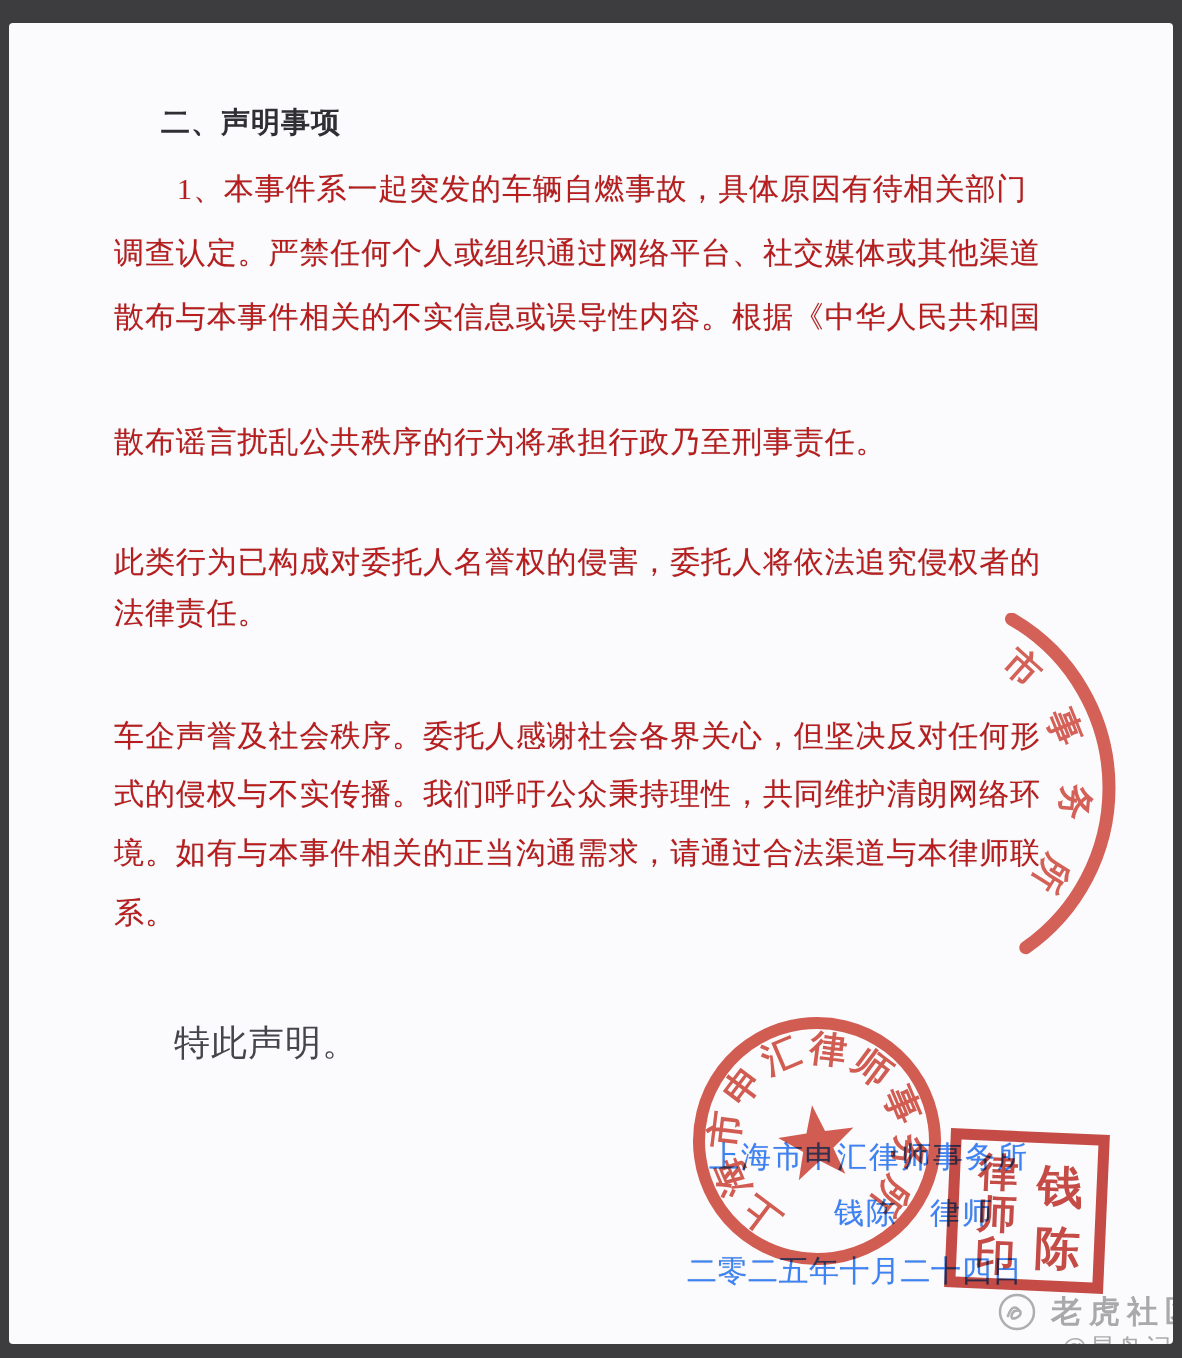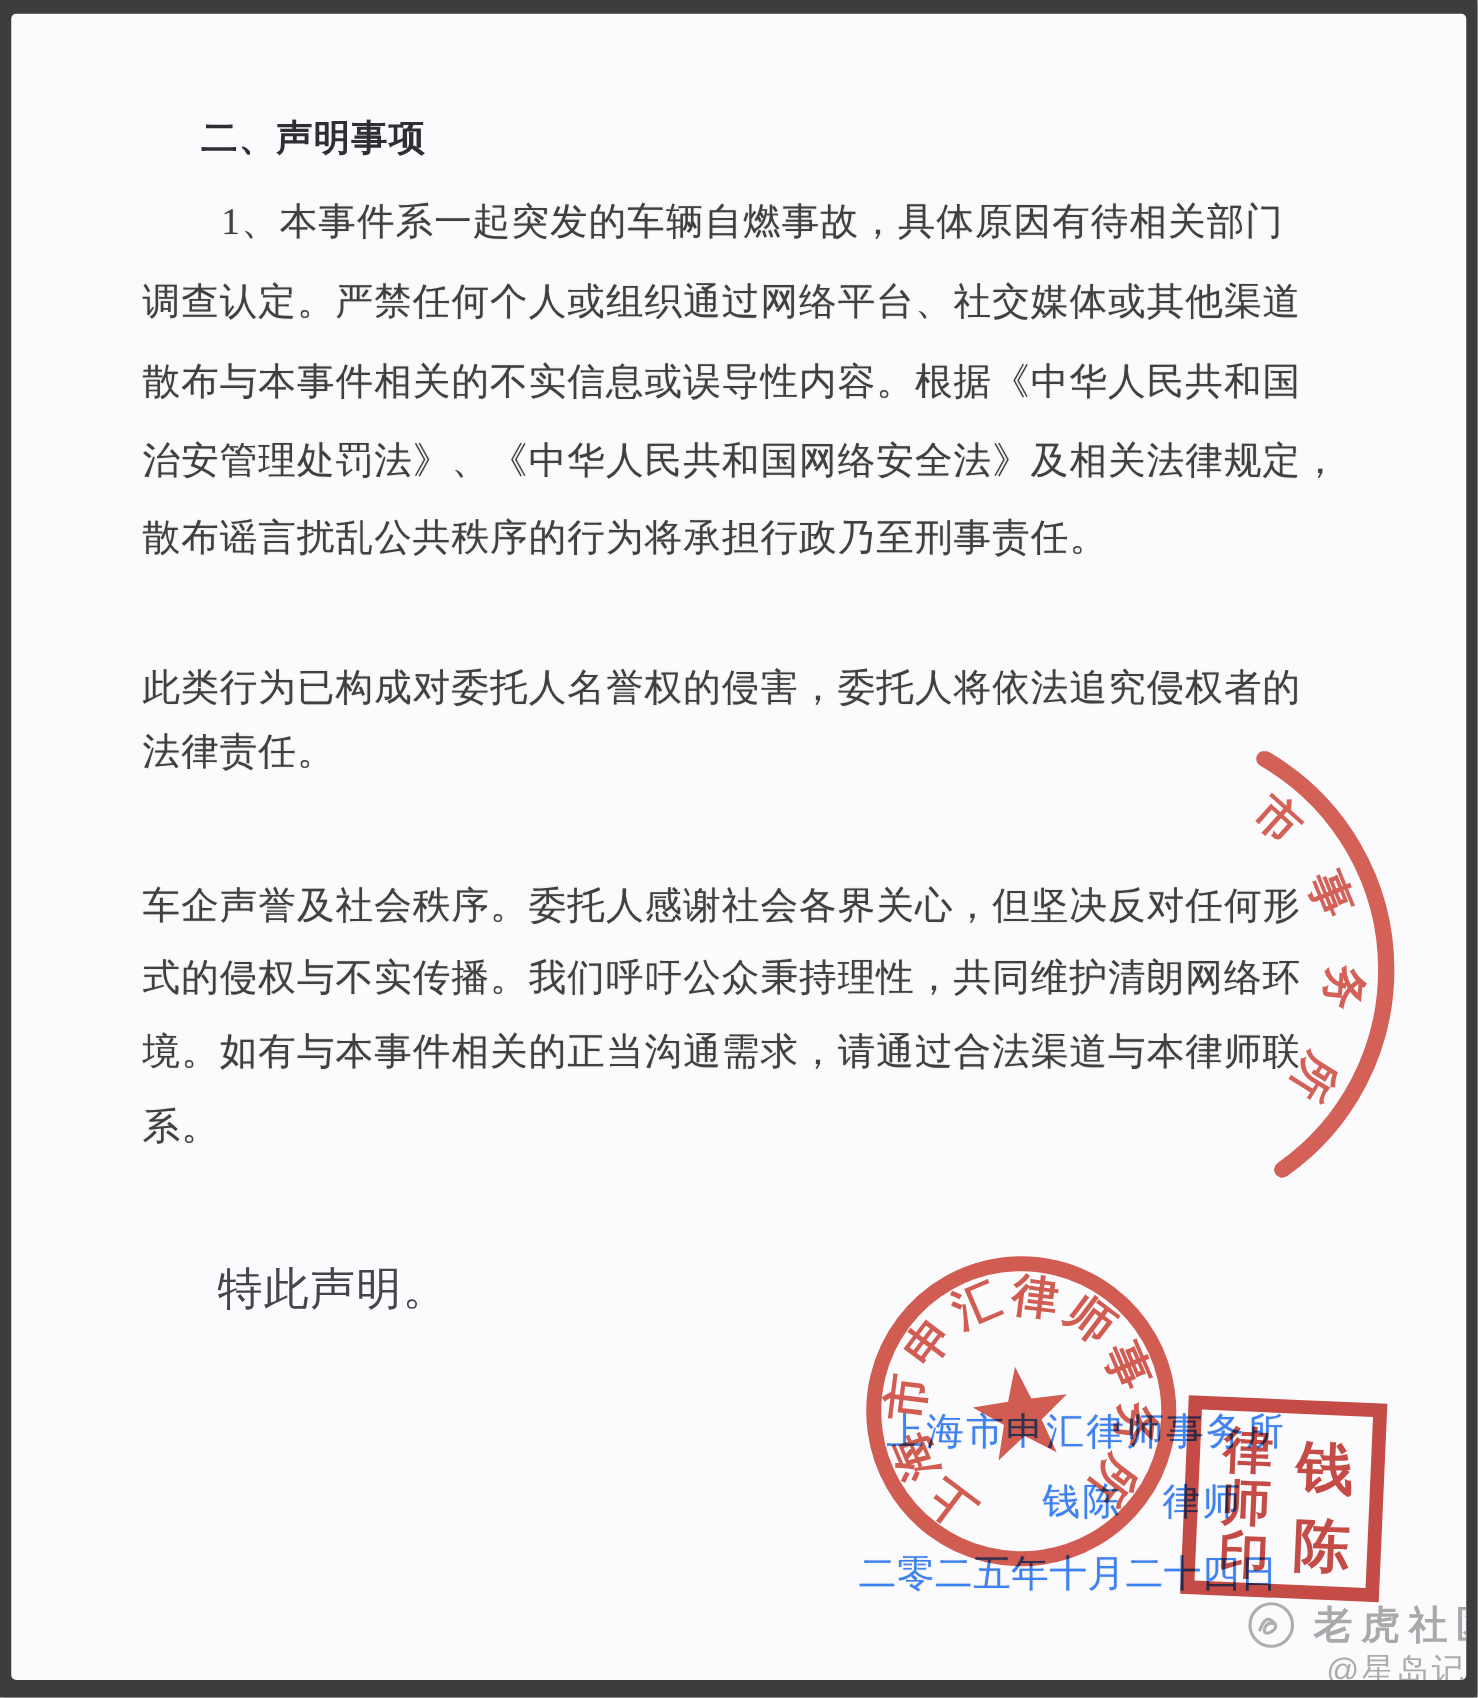--- a/index.html
+++ b/index.html
@@ -1,33 +1,33 @@
 <!DOCTYPE html>
 <html><head>
 <meta charset="utf-8">
 <style>
   html,body{margin:0;padding:0;}
   body{
     width:1182px;height:1358px;position:relative;
     font-family:"Liberation Serif","DejaVu Serif",serif;
     background:#3d3d3f;overflow:hidden;
   }
-  .frame{position:absolute;inset:0;background:#3d3d3f;border-radius:4px;}
+  .frame{position:absolute;inset:0;background:#3d3d3f;border-radius:17px;margin-top:12px;}
   .paper{
     position:absolute;left:9px;top:11px;right:9px;bottom:14px;
     background:#fbfbfd;border-radius:4px;overflow:hidden;
   }
   .textlayer{position:absolute;inset:0;z-index:2;}
   .doc-title{
     position:absolute;left:152px;top:80px;
     font-size:29px;font-weight:700;color:#2e2e33;letter-spacing:1px;white-space:nowrap;
   }
   .line{
     position:absolute;left:105px;height:42px;
-    font-size:30px;color:#404040;letter-spacing:0.9px;white-space:nowrap;
+    font-size:30px;color:#b91c1c;letter-spacing:0.9px;white-space:nowrap;
     text-shadow:0 0 1px rgba(60,60,70,.35);
   }
   .line.indent{left:168px;}
   .closing{position:absolute;left:165px;top:996px;font-size:36px;color:#45454b;letter-spacing:1px;}
   .sig{position:absolute;font-size:30px;color:#3b82f6;white-space:nowrap;text-shadow:0 0 1px rgba(60,60,70,.3);}
   .sig.firm{left:700px;top:1114px;letter-spacing:2px;}
   .sig.lawyer{left:825px;top:1170px;letter-spacing:2px;font-family:Liberation Serif, serif;}
   .sig.date{left:678px;top:1228px;letter-spacing:0.5px;}
   .stamp{position:absolute;z-index:3;mix-blend-mode:multiply;}
   .stamp.round{left:672px;top:982px;transform:rotate(-8deg);}
@@ -47,21 +47,20 @@
 
 <div class="frame">
   <div class="paper">
 
     <div class="textlayer">
       <div class="doc-title">二、声明事项</div>
 
       <div class="line indent" style="top:146px">1、本事件系一起突发的车辆自燃事故，具体原因有待相关部门</div>
       <div class="line" style="top:210px">调查认定。严禁任何个人或组织通过网络平台、社交媒体或其他渠道</div>
       <div class="line" style="top:274px">散布与本事件相关的不实信息或误导性内容。根据《中华人民共和国</div>
-      <div class="line" style="top:337px">治安管理处罚法》、《中华人民共和国网络安全法》及相关法律规定，</div>
       <div class="line" style="top:399px">散布谣言扰乱公共秩序的行为将承担行政乃至刑事责任。</div>
       <div class="line" style="top:519px">此类行为已构成对委托人名誉权的侵害，委托人将依法追究侵权者的</div>
       <div class="line" style="top:570px">法律责任。</div>
       <div class="line" style="top:693px">车企声誉及社会秩序。委托人感谢社会各界关心，但坚决反对任何形</div>
       <div class="line" style="top:751px">式的侵权与不实传播。我们呼吁公众秉持理性，共同维护清朗网络环</div>
       <div class="line" style="top:810px">境。如有与本事件相关的正当沟通需求，请通过合法渠道与本律师联</div>
       <div class="line" style="top:870px">系。</div>
 
       <div class="closing">特此声明。</div>
 

